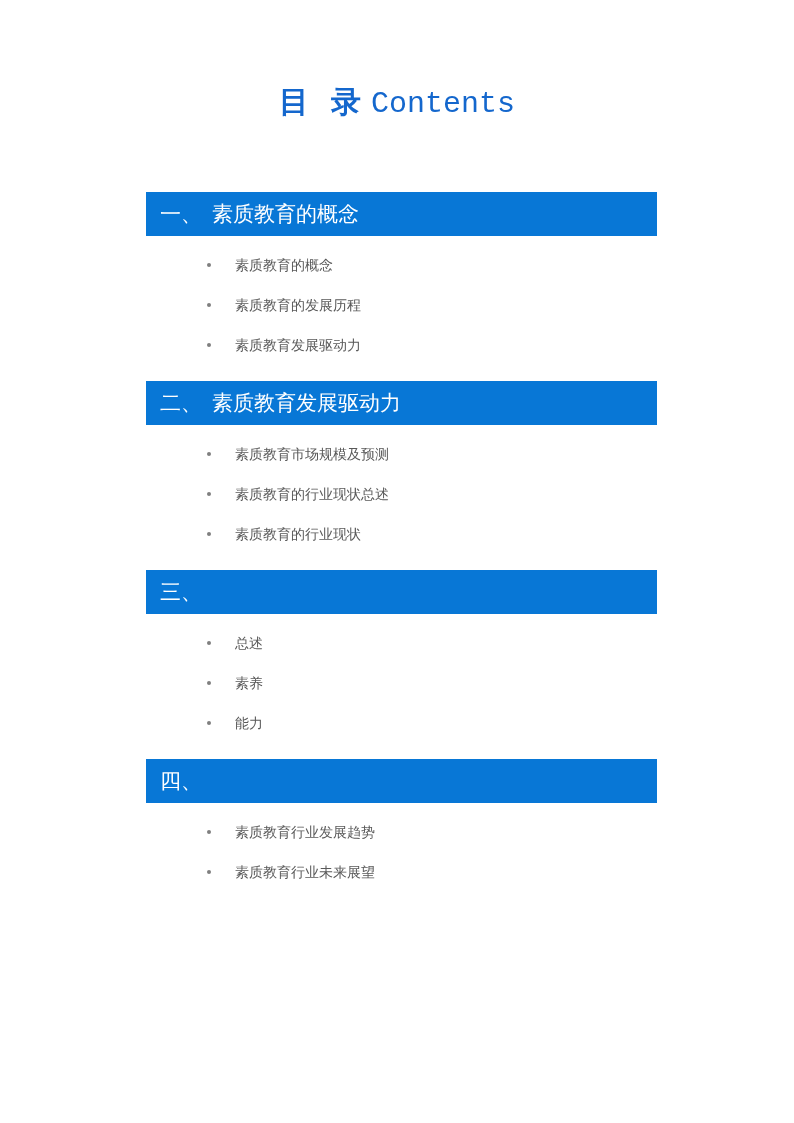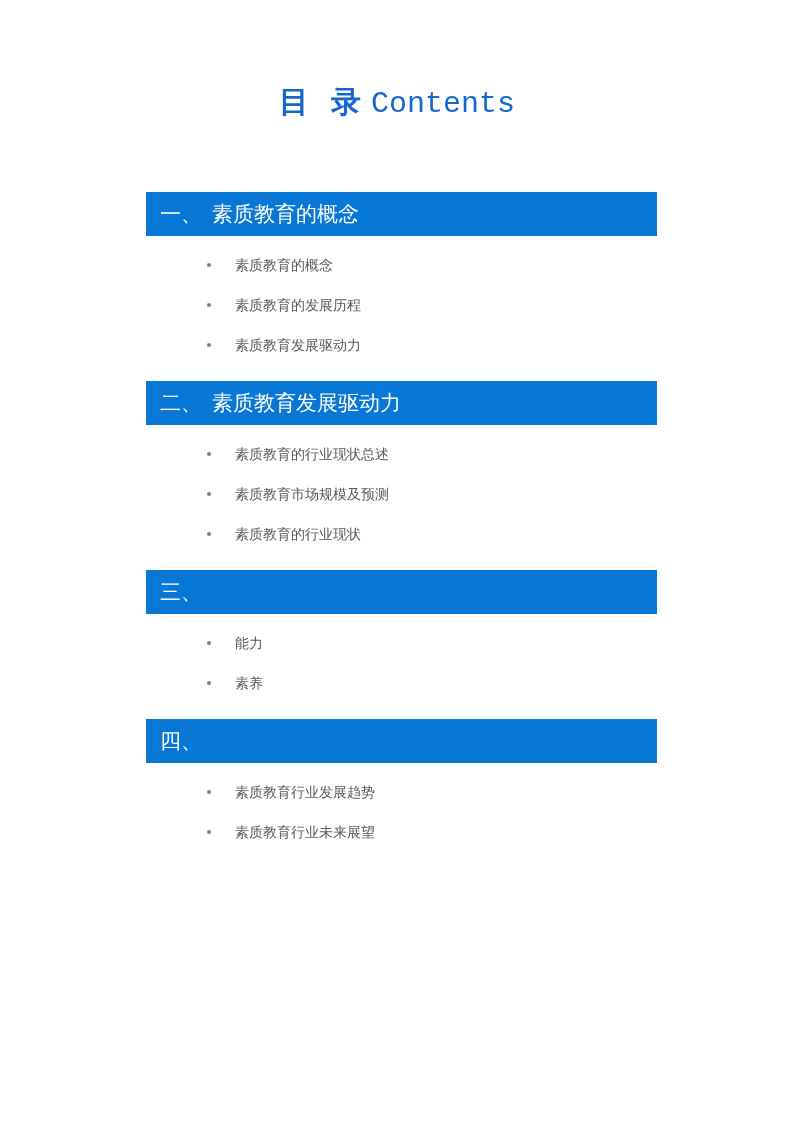--- a/index.html
+++ b/index.html
@@ -110,42 +110,46 @@
           <span class="item-label">素质教育发展驱动力</span>
         </div>
       </div>
       <div class="section-header">
         <span class="num">二、</span>
         <span class="sec-title">素质教育发展驱动力</span>
       </div>
       <div class="section-items">
         <div class="toc-item">
           <span class="bullet"></span>
-          <span class="item-label">素质教育的行业现状总述</span>
+          <span class="item-label">素质教育市场规模及预测</span>
         </div>
         <div class="toc-item">
           <span class="bullet"></span>
-          <span class="item-label">素质教育市场规模及预测</span>
+          <span class="item-label">素质教育的行业现状总述</span>
         </div>
         <div class="toc-item">
           <span class="bullet"></span>
           <span class="item-label">素质教育的行业现状</span>
         </div>
       </div>
       <div class="section-header">
         <span class="num">三、</span>
       </div>
       <div class="section-items">
         <div class="toc-item">
           <span class="bullet"></span>
-          <span class="item-label">能力</span>
+          <span class="item-label">总述</span>
         </div>
         <div class="toc-item">
           <span class="bullet"></span>
           <span class="item-label">素养</span>
+        </div>
+        <div class="toc-item">
+          <span class="bullet"></span>
+          <span class="item-label">能力</span>
         </div>
       </div>
       <div class="section-header">
         <span class="num">四、</span>
       </div>
       <div class="section-items">
         <div class="toc-item">
           <span class="bullet"></span>
           <span class="item-label">素质教育行业发展趋势</span>
         </div>

